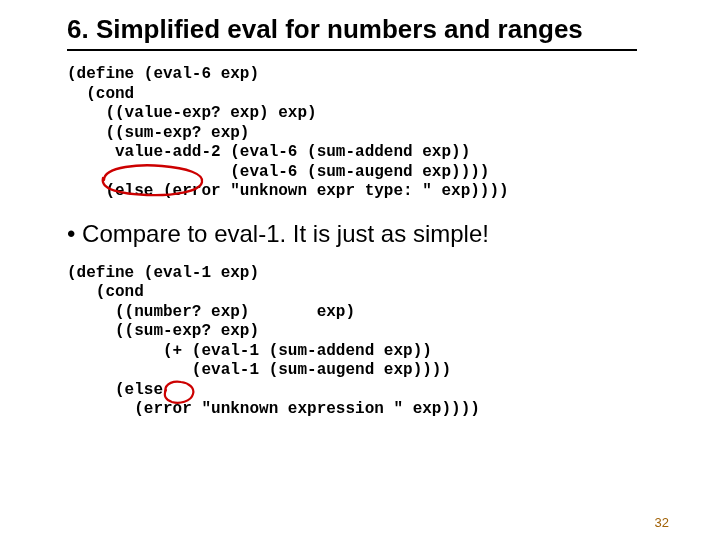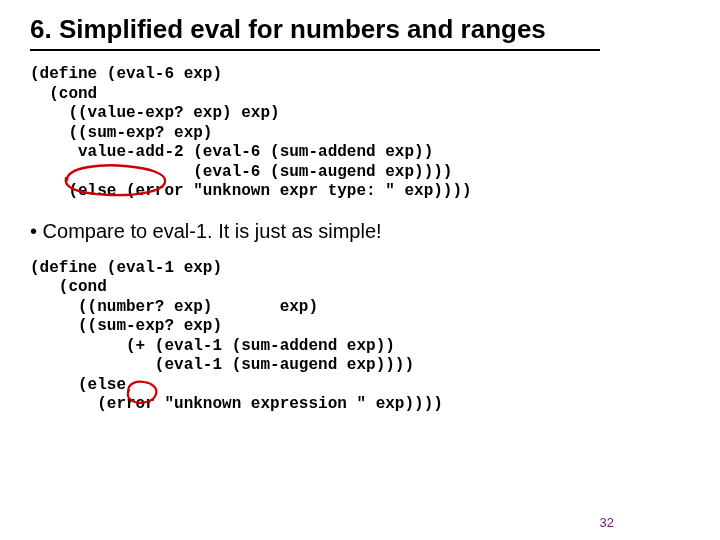--- a/index.html
+++ b/index.html
@@ -10,20 +10,21 @@
     background: #fff;
     font-family: Arial, Helvetica, sans-serif;
     color: #000;
   }
   .slide {
     box-sizing: border-box;
     width: 632px;
     height: 540px;
     padding: 14px 32px 10px 30px;
     position: relative;
+    margin-left: 37px;
   }
   .title {
     font-size: 26px;
     font-weight: bold;
     margin: 0 0 2px 0;
   }
   .rule {
     border: none;
     border-top: 2px solid #000;
     margin: 4px 0 14px 0;
@@ -31,32 +32,32 @@
   pre.code {
     font-family: "Courier New", Courier, monospace;
     font-size: 16px;
     font-weight: bold;
     line-height: 1.22;
     margin: 0 0 18px 0;
     white-space: pre;
     position: relative;
   }
   .bullet {
-    font-size: 20px;
+    font-size: 24px;
     margin: 8px 0 16px 0;
   }
   .bullet::before {
     content: "• ";
   }
   .page-num {
     position: absolute;
     bottom: 10px;
-    right: 18px;
+    right: 0;
     font-size: 13px;
-    color: #701a75;
+    color: #a16207;
   }
   
   .ann {
     position: absolute;
     pointer-events: none;
   }
 </style>
 </head>
 <body>
 

